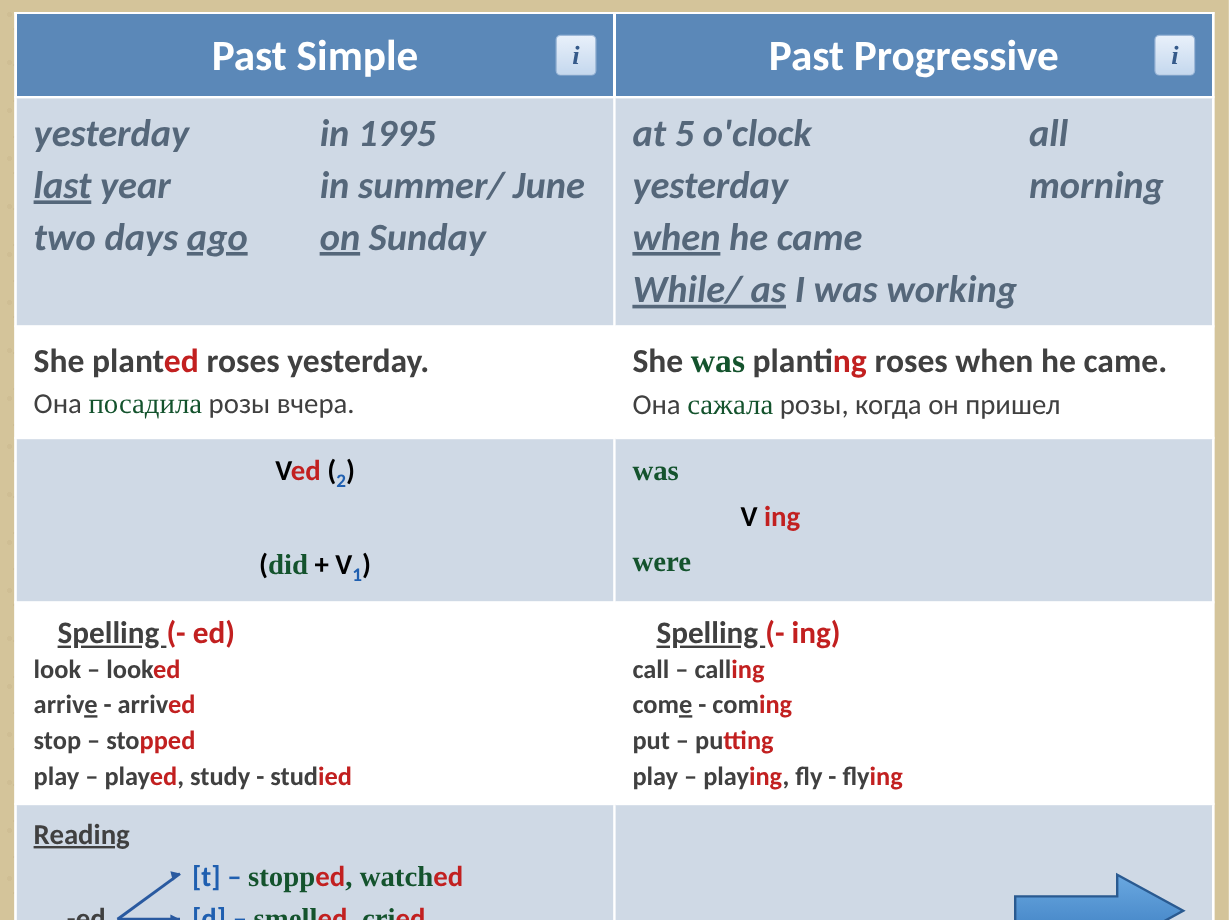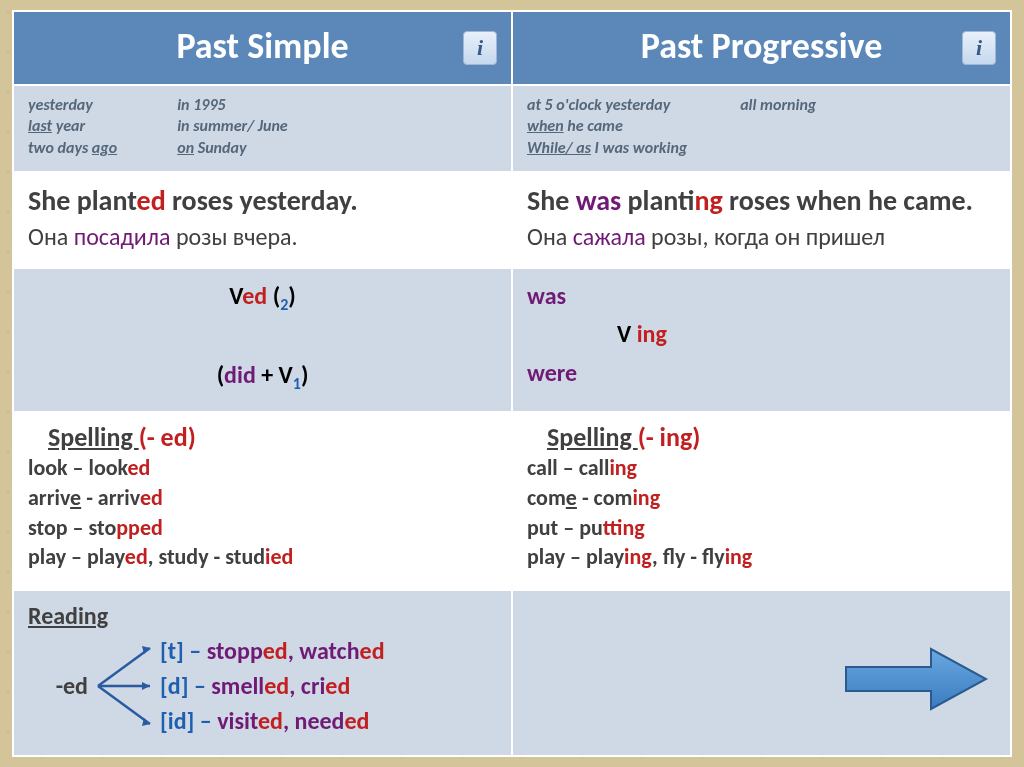--- a/index.html
+++ b/index.html
@@ -54,29 +54,29 @@
     font-weight: bold;
     font-style: italic;
     color: #355a8a;
     font-size: 22px;
   }
   .row-blue { background: #cfd9e5; }
   .row-white { background: #ffffff; }
   .markers {
     color: #55677a;
     font-style: italic;
-    font-size: 16px;
+    font-size: 32px;
     font-weight: bold;
     line-height: 1.35;
   }
   .u { text-decoration: underline; }
   .ex { font-size: 28px; font-weight: bold; color: #404040; line-height: 1.4;}
   .ru  { font-size: 24px; color: #404040; line-height:1.4;}
   .red { color: #c22020; }
-  .green { color: #701a75; }
+  .green { color: #14532d; font-family: Liberation Serif, serif; }
   .blue { color: #1f5fb0; }
   .form { font-size: 24px; font-weight: bold; line-height:1.6;}
   .sub { font-size: 16px; vertical-align: sub; }
   .spelling { font-size: 22px; font-weight: bold; color:#404040; line-height:1.35;}
   .spell-title { font-size: 26px; font-weight: bold; color:#404040; }
   .spell-title .u { text-decoration: underline; margin-left: 20px; }
   .reading { font-size: 24px; font-weight: bold; color:#404040; line-height:1.45;}
   .arrow-svg { display:block; margin-left:auto; margin-top:40px;}
   .reading-row { display:flex; align-items:center; gap:6px;}
   .reading-left { width:60px; text-align:right; font-weight:bold;}

